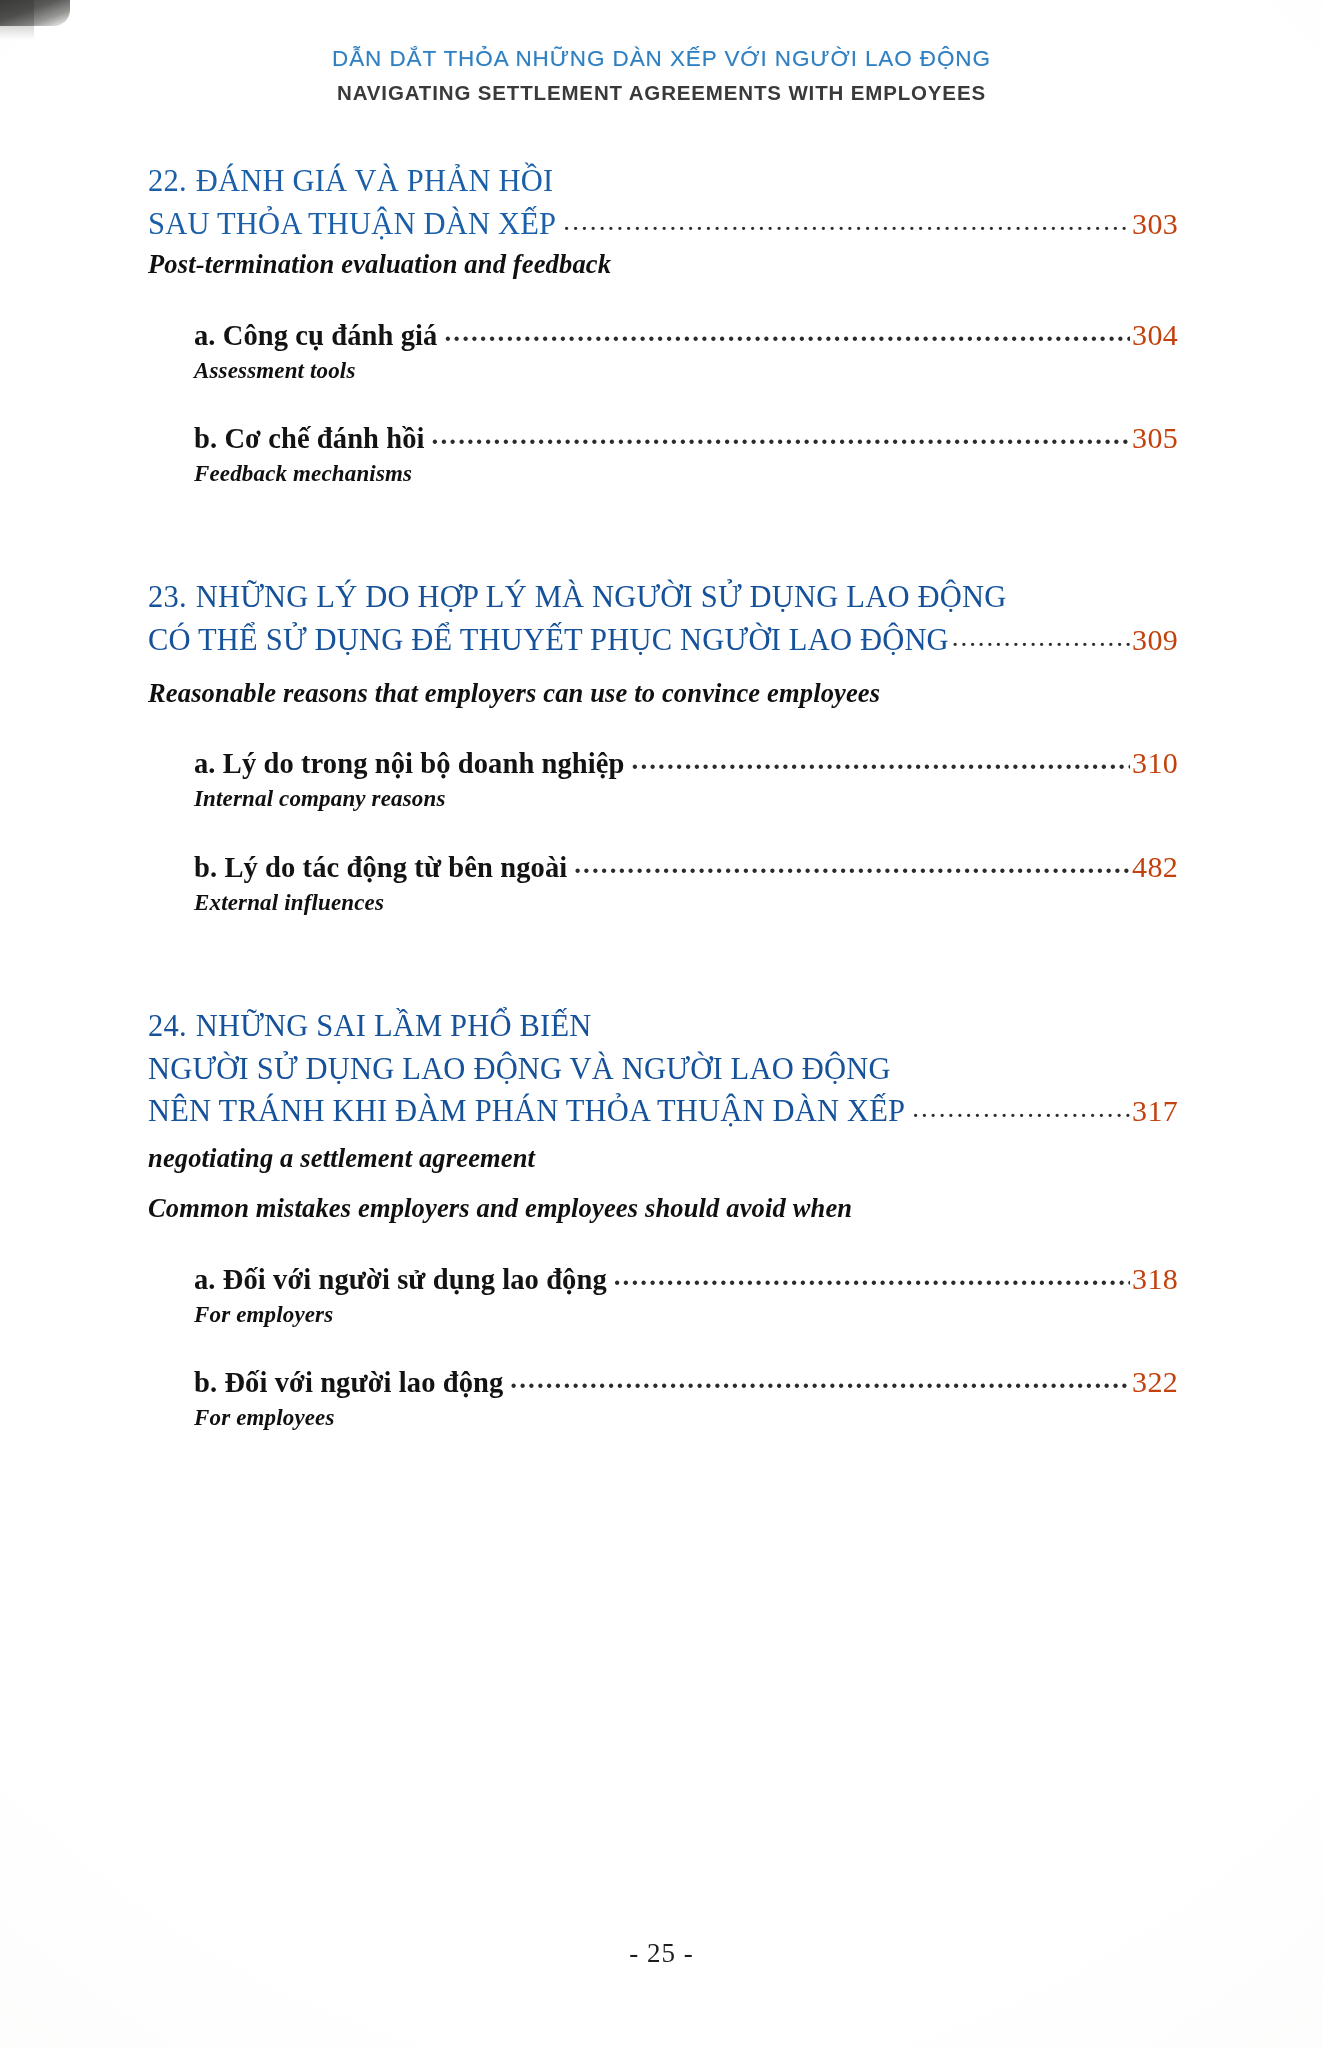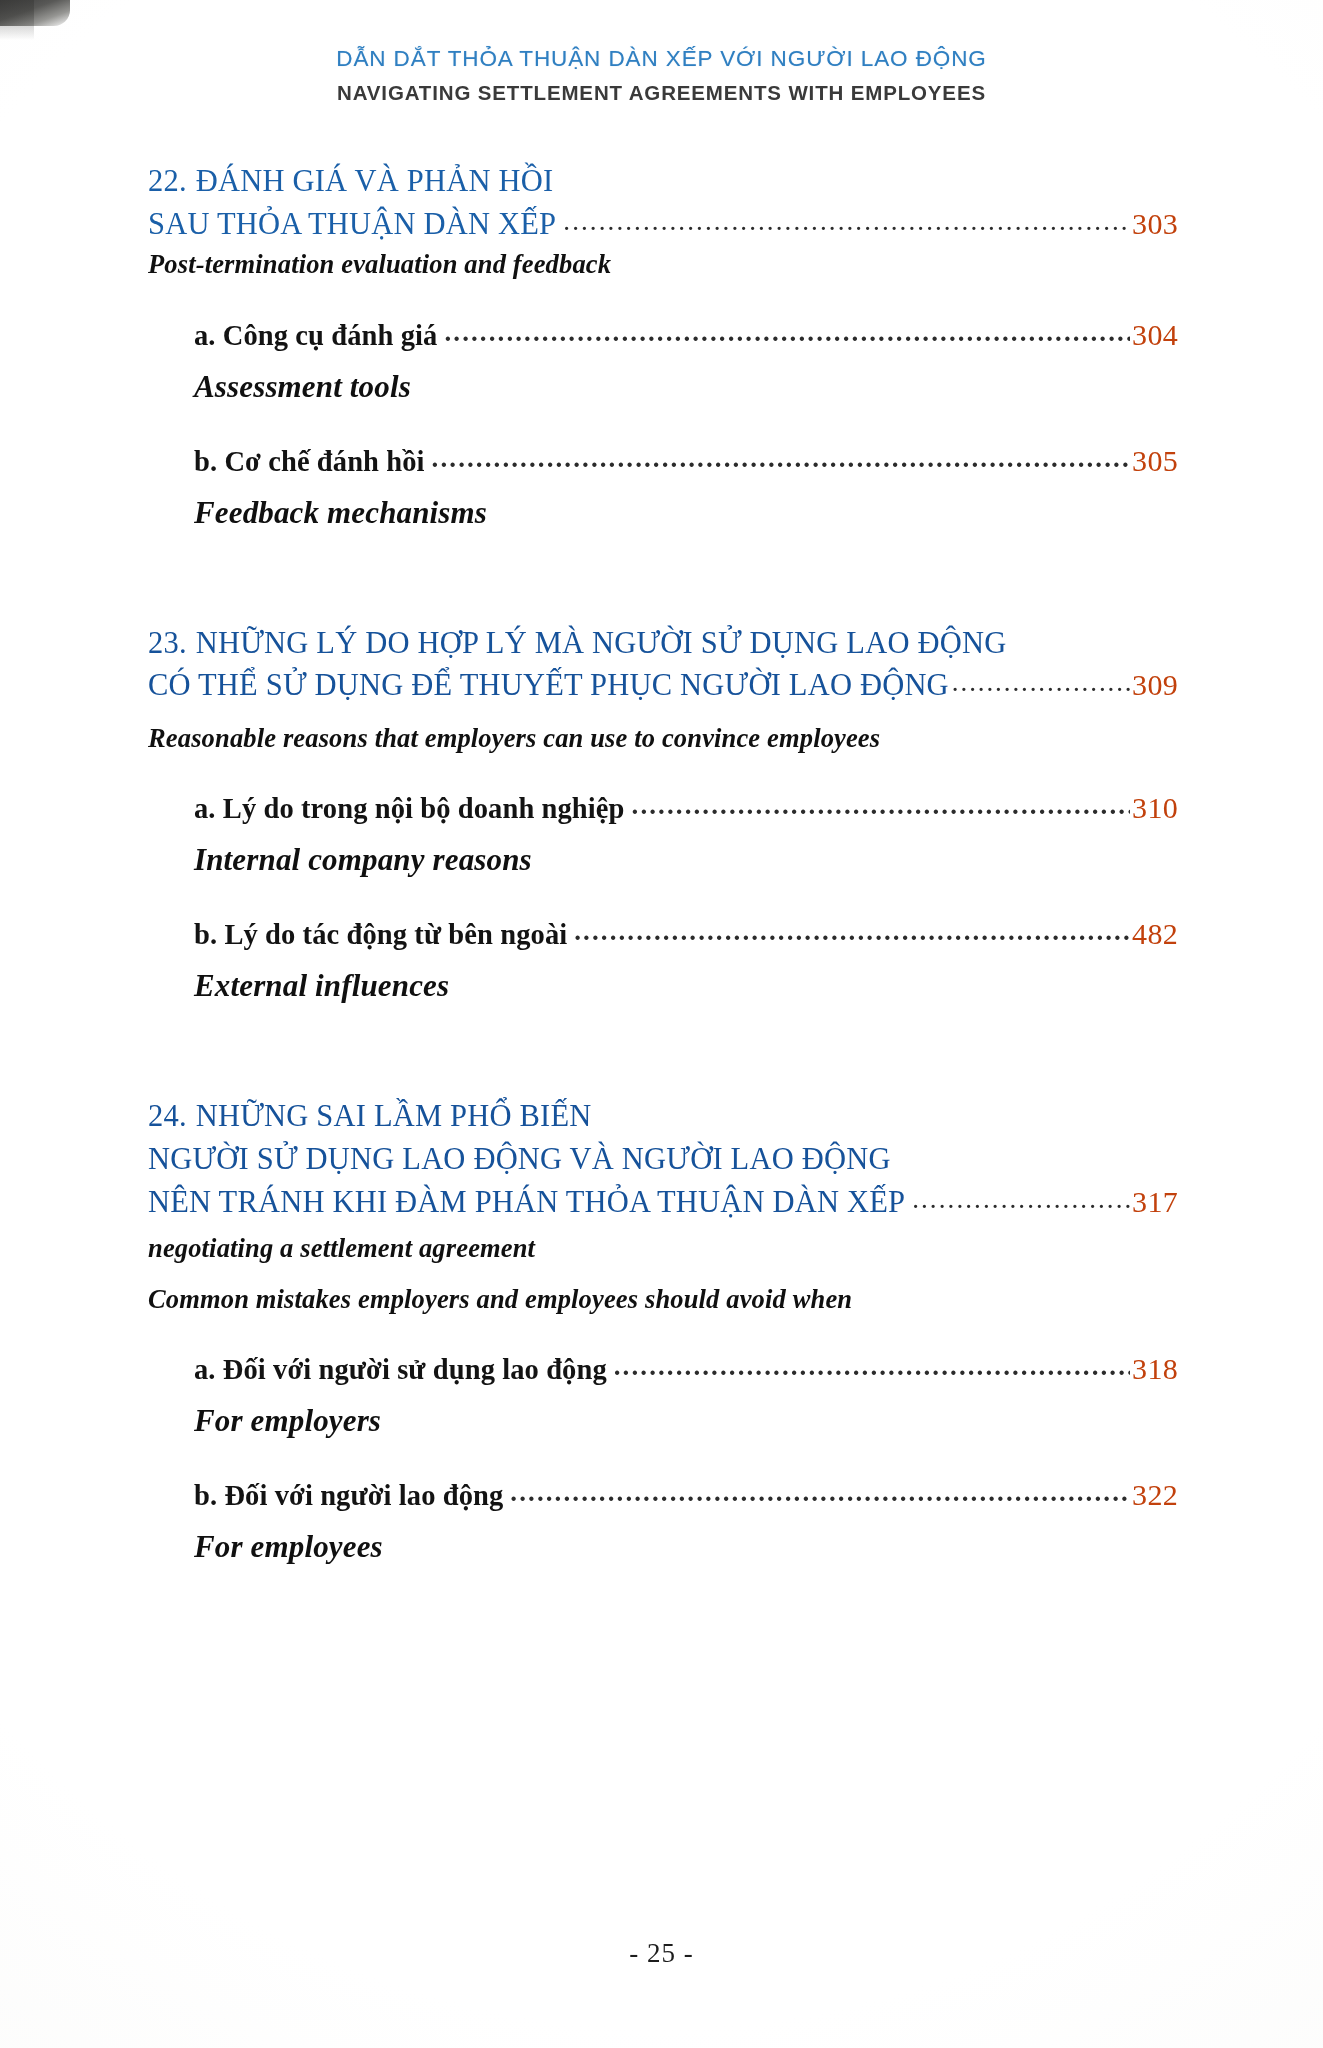--- a/index.html
+++ b/index.html
@@ -155,22 +155,22 @@
     display: flex;
     align-items: baseline;
     font-family: "Liberation Serif", serif;
     font-size: 28.5px;
     font-weight: bold;
     color: #131313;
     white-space: nowrap;
     letter-spacing: 0.1px;
   }
   .subitem .gloss {
-    font-size: 31px;
-    margin-top: 13px;
+    font-size: 23px;
+    margin-top: 2px;
   }
 
   
   .footer {
     position: absolute;
     left: 0;
     right: 0;
     top: 1938px;
     text-align: center;
     font-family: "Liberation Serif", serif;
@@ -182,21 +182,21 @@
 </head>
 <body>
 
 <div class="page"></div>
 <div class="scan-corner"></div>
 <div class="scan-corner2"></div>
 
 <div class="content">
 
   <div class="runhead">
-    <div class="runhead-vn">DẪN DẮT THỎA THUẬN DÀN XẾP VỚI NGƯỜI LAO ĐỘNG</div>
+    <div class="runhead-vn">DẪN DẮT THỎA NHỮNG DÀN XẾP VỚI NGƯỜI LAO ĐỘNG</div>
     <div class="runhead-en">NAVIGATING SETTLEMENT AGREEMENTS WITH EMPLOYEES</div>
   </div>
 
   <div class="toc">
 
     <div class="section">
       <div class="chapter-line">
         <span class="num">22.</span>
         <span class="txt" style="margin-left:9px">ĐÁNH GIÁ VÀ PHẢN HỒI</span>
       </div>

